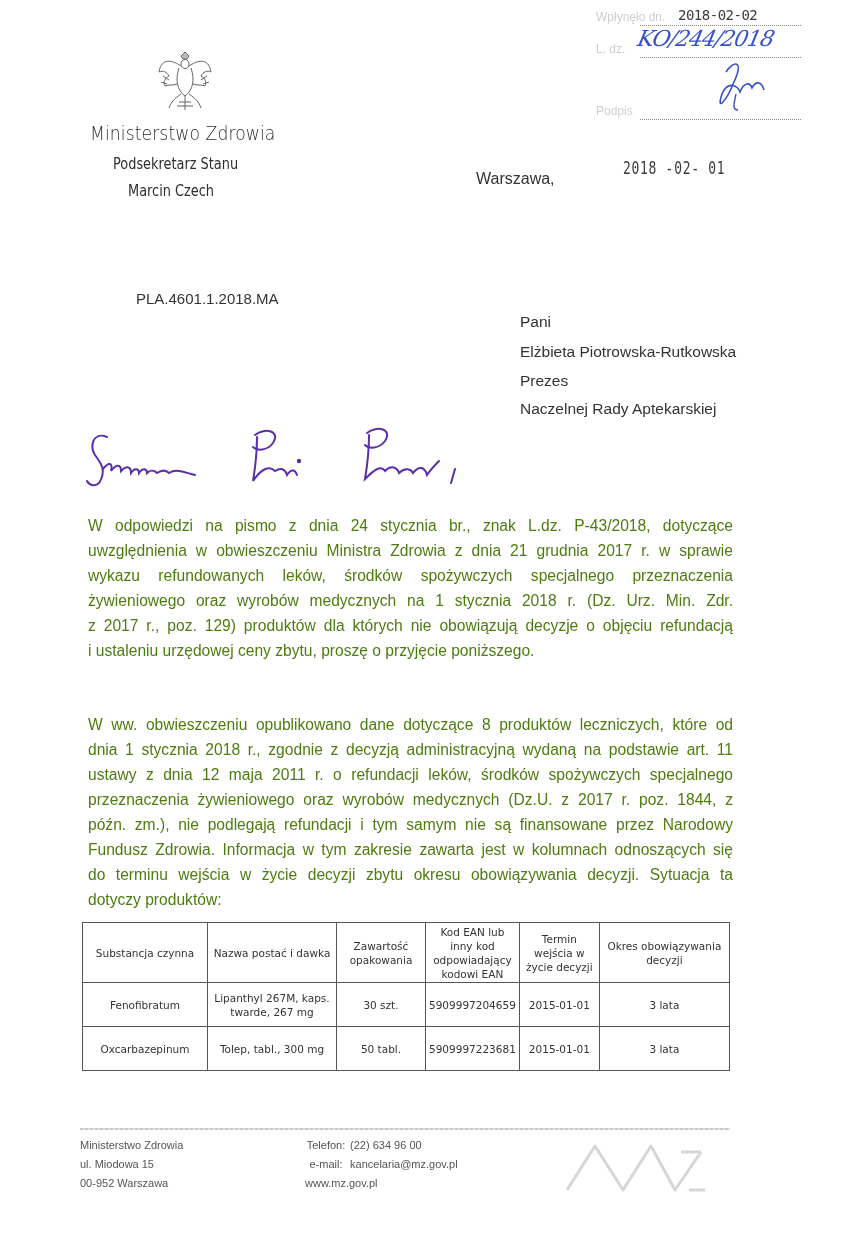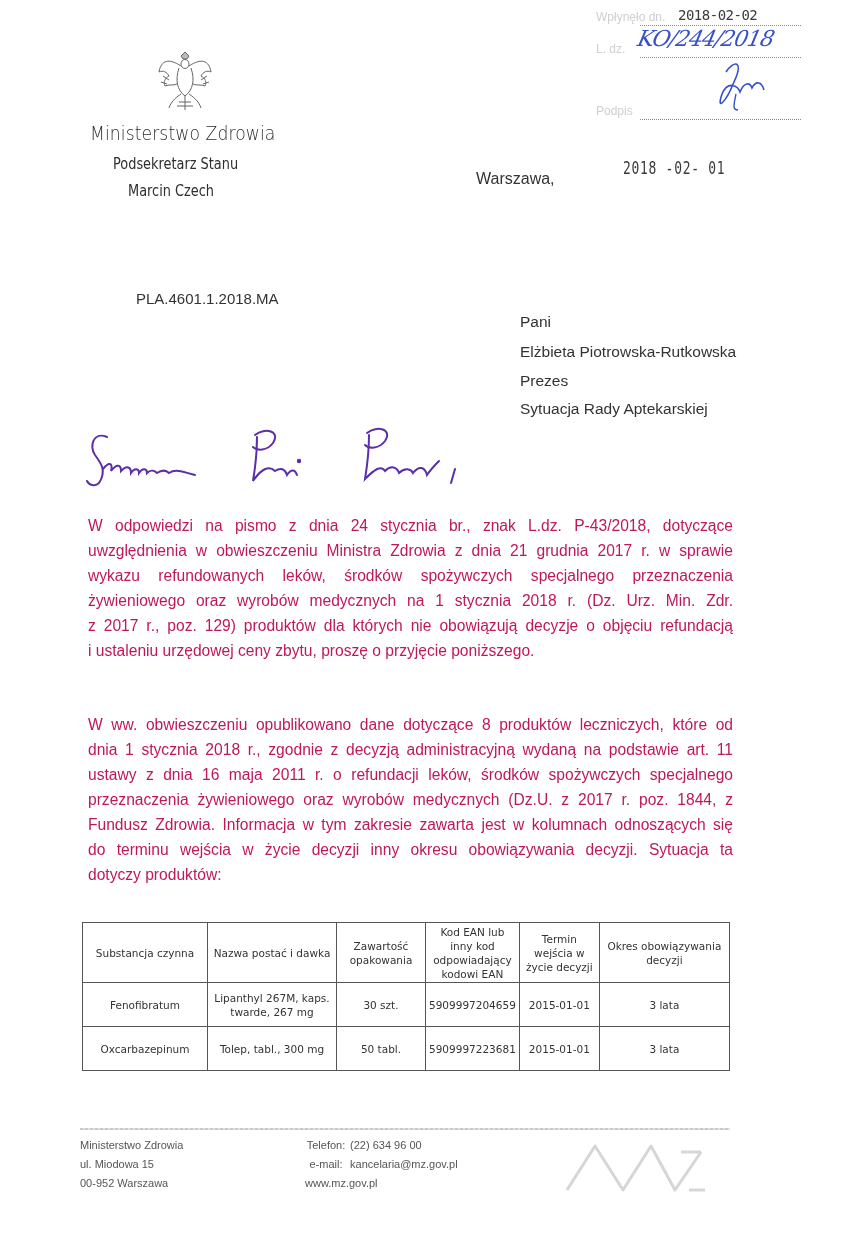--- a/index.html
+++ b/index.html
@@ -22,21 +22,21 @@
 
   .city { left: 476px; top: 170px; font-size: 16px; color: #333; }
   .date { left: 623px; top: 157px; font-size: 18px; color: #3a3a3a; font-family: "DejaVu Sans Mono", monospace; transform: scaleX(0.72); transform-origin: left; letter-spacing: 1px; }
 
   .ref { left: 88px; top: 290px; font-size: 15px; color: #333; margin-left: 48px; }
 
   .addr { left: 476px; font-size: 15.5px; color: #333; margin-left: 44px; }
 
   .salutation { left: 85px; top: 425px; width: 390px; height: 70px; }
 
-  .para { left: 88px; width: 645px; font-size: 15.6px; line-height: 25px; color: #be185d; text-align: justify; }
+  .para { left: 88px; width: 645px; font-size: 15.6px; line-height: 25px; color: #4d7c0f; text-align: justify; }
   .para .ln { display: block; text-align: justify; text-align-last: justify; white-space: nowrap; height: 25px; }
   .para .ln.last { text-align-last: left; }
 
   
   .tbl { left: 82px; top: 922px; border-collapse: collapse; font-family: "DejaVu Sans", sans-serif; font-size: 10.5px; color: #333; }
   .tbl td, .tbl th { border: 1px solid #555; text-align: center; vertical-align: middle; font-weight: normal; padding: 0 3px; line-height: 14px; }
   .tbl thead tr { height: 60px; }
   .tbl tbody tr { height: 44px; }
 
   
@@ -89,21 +89,21 @@
 <div class="abs sub2">Marcin Czech</div>
 
 <div class="abs city">Warszawa,</div>
 <div class="abs date">2018 -02- 01</div>
 
 <div class="abs ref">PLA.4601.1.2018.MA</div>
 
 <div class="abs addr" style="top:313px;">Pani</div>
 <div class="abs addr" style="top:343px;">Elżbieta Piotrowska-Rutkowska</div>
 <div class="abs addr" style="top:372px;">Prezes</div>
-<div class="abs addr" style="top:400px;">Sytuacja Rady Aptekarskiej</div>
+<div class="abs addr" style="top:400px;">Naczelnej Rady Aptekarskiej</div>
 
 <svg class="abs salutation" viewBox="0 0 390 70">
   <title>Szanowna Pani Prezes,</title>
   <g fill="none" stroke="#5b2fa8" stroke-width="2" stroke-linecap="round">
 
     <path d="M22 12 C 8 6, 4 22, 10 30 C 16 38, 22 46, 14 58 C 10 62, 4 60, 2 56"></path>
     <path d="M18 44 C 24 36, 28 38, 26 46 C 32 38, 36 40, 36 46 C 42 40, 46 42, 46 48 C 50 42, 54 44, 54 48 C 58 42, 62 44, 62 48 C 66 44, 70 46, 72 48 C 78 44, 82 46, 84 48 C 90 44, 96 46, 110 50"></path>
 
     <path d="M170 10 C 180 2, 196 6, 188 18 C 182 26, 172 26, 168 22"></path>
     <path d="M172 12 C 172 30, 170 44, 168 56 C 176 44, 184 40, 190 46 C 196 42, 200 44, 202 50 C 206 44, 210 44, 212 50"></path>
@@ -120,24 +120,25 @@
   <span class="ln">uwzględnienia w obwieszczeniu Ministra Zdrowia z dnia 21 grudnia 2017 r. w sprawie</span>
   <span class="ln">wykazu refundowanych leków, środków spożywczych specjalnego przeznaczenia</span>
   <span class="ln">żywieniowego oraz wyrobów medycznych na 1 stycznia 2018 r. (Dz. Urz. Min. Zdr.</span>
   <span class="ln">z 2017 r., poz. 129) produktów dla których nie obowiązują decyzje o objęciu refundacją</span>
   <span class="ln last">i ustaleniu urzędowej ceny zbytu, proszę o przyjęcie poniższego.</span>
 </div>
 
 <div class="abs para" style="top:688px;margin-top:24px;">
   <span class="ln">W ww. obwieszczeniu opublikowano dane dotyczące 8 produktów leczniczych, które od</span>
   <span class="ln">dnia 1 stycznia 2018 r., zgodnie z decyzją administracyjną wydaną na podstawie art. 11</span>
-  <span class="ln">ustawy z dnia 16 maja 2011 r. o refundacji leków, środków spożywczych specjalnego</span>
+  <span class="ln">ustawy z dnia 12 maja 2011 r. o refundacji leków, środków spożywczych specjalnego</span>
   <span class="ln">przeznaczenia żywieniowego oraz wyrobów medycznych (Dz.U. z 2017 r. poz. 1844, z</span>
+  <span class="ln">późn. zm.), nie podlegają refundacji i tym samym nie są finansowane przez Narodowy</span>
   <span class="ln">Fundusz Zdrowia. Informacja w tym zakresie zawarta jest w kolumnach odnoszących się</span>
-  <span class="ln">do terminu wejścia w życie decyzji inny okresu obowiązywania decyzji. Sytuacja ta</span>
+  <span class="ln">do terminu wejścia w życie decyzji zbytu okresu obowiązywania decyzji. Sytuacja ta</span>
   <span class="ln last">dotyczy produktów:</span>
 </div>
 
 <table class="abs tbl">
   <colgroup>
     <col style="width:125px">
       <col style="width:129px">
       <col style="width:89px">
       <col style="width:88px">
       <col style="width:80px">

